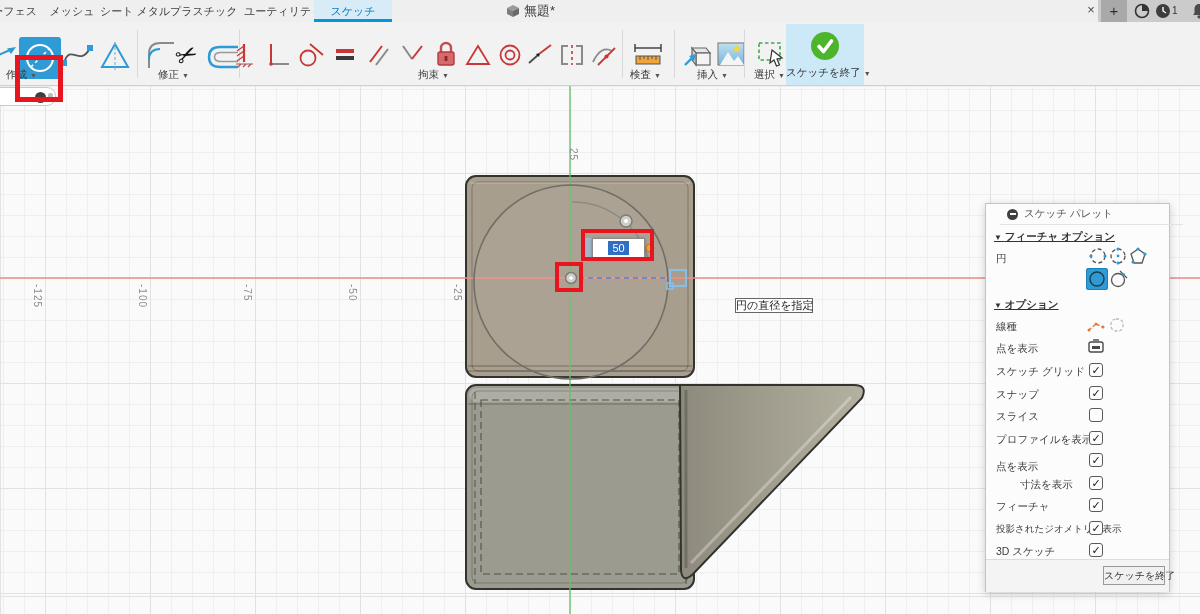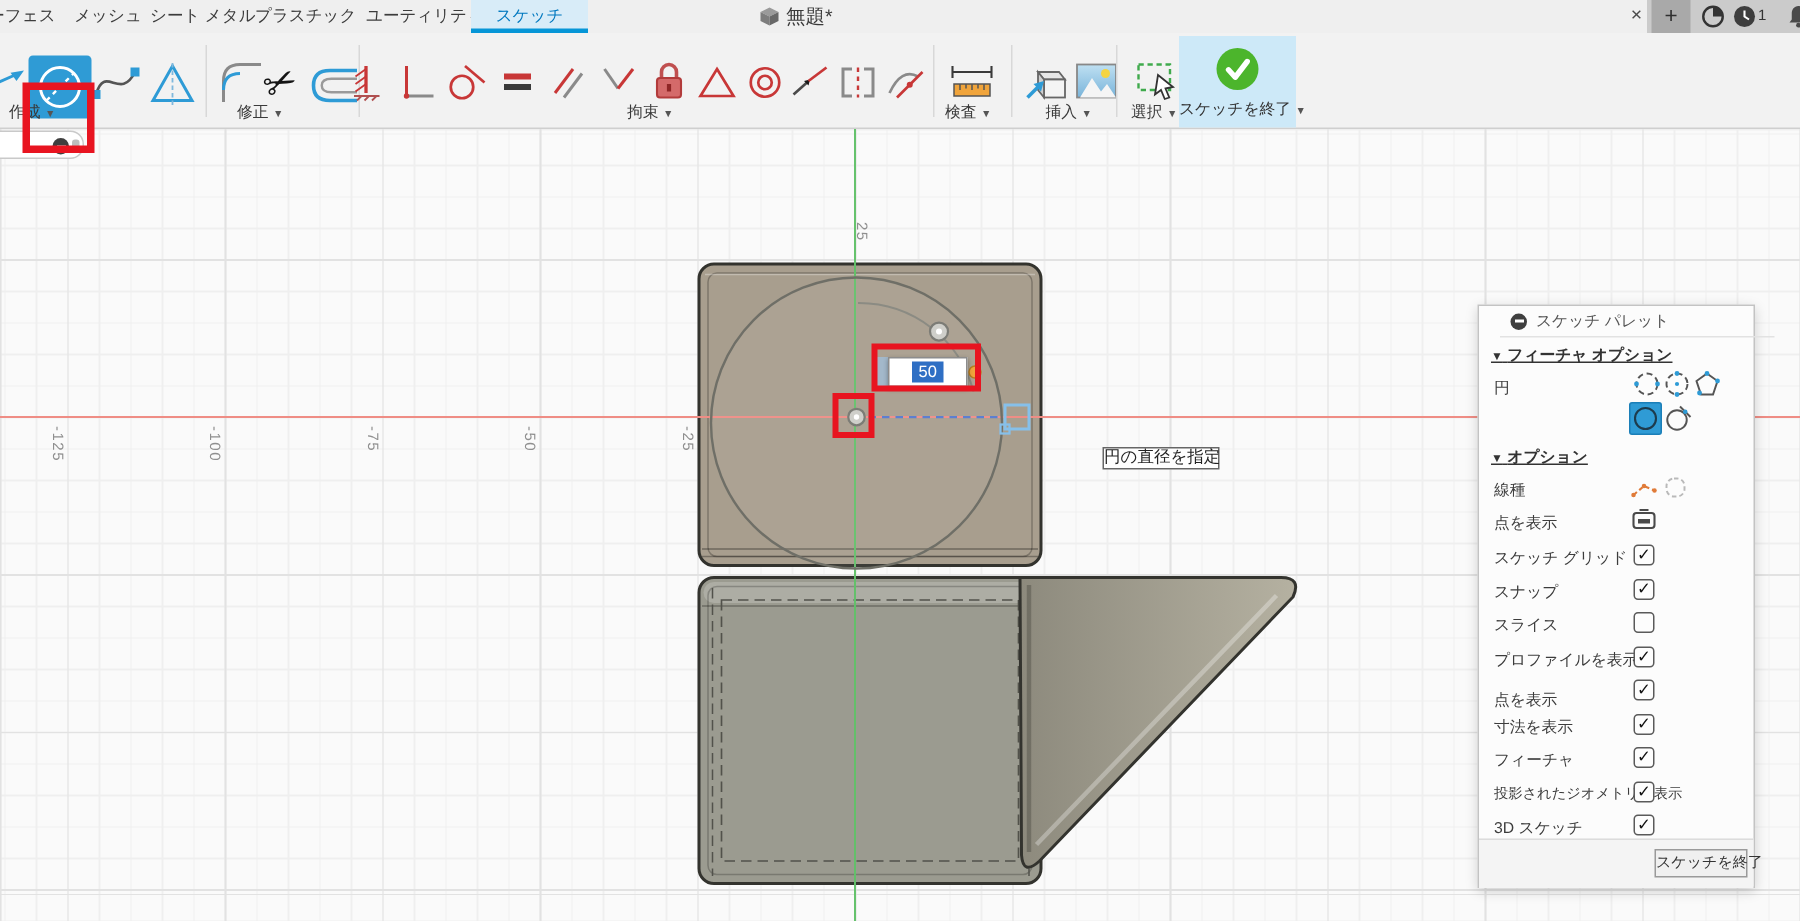--- a/index.html
+++ b/index.html
@@ -422,21 +422,21 @@
 
     <div class="pal-row-label" style="top:206px;">スライス</div>
     <div class="pal-check" style="top:204px;"></div>
 
     <div class="pal-row-label" style="top:229px;">プロファイルを表示</div>
     <div class="pal-check" style="top:227px;"><span>✓</span></div>
 
     <div class="pal-row-label" style="top:256px;">点を表示</div>
     <div class="pal-check" style="top:249px;"><span>✓</span></div>
 
-    <div class="pal-row-label" style="top:274px;">寸法を表示</div>
+    <div class="pal-row-label" style="top:274px;margin-left:24px;">寸法を表示</div>
     <div class="pal-check" style="top:272px;"><span>✓</span></div>
 
     <div class="pal-row-label" style="top:296px;">フィーチャ</div>
     <div class="pal-check" style="top:294px;"><span>✓</span></div>
 
     <div class="pal-row-label" style="top:319px; font-size:9.5px;">投影されたジオメトリを表示</div>
     <div class="pal-check" style="top:317px;"><span>✓</span></div>
 
     <div class="pal-row-label" style="top:341px;">3D スケッチ</div>
     <div class="pal-check" style="top:339px;"><span>✓</span></div>

